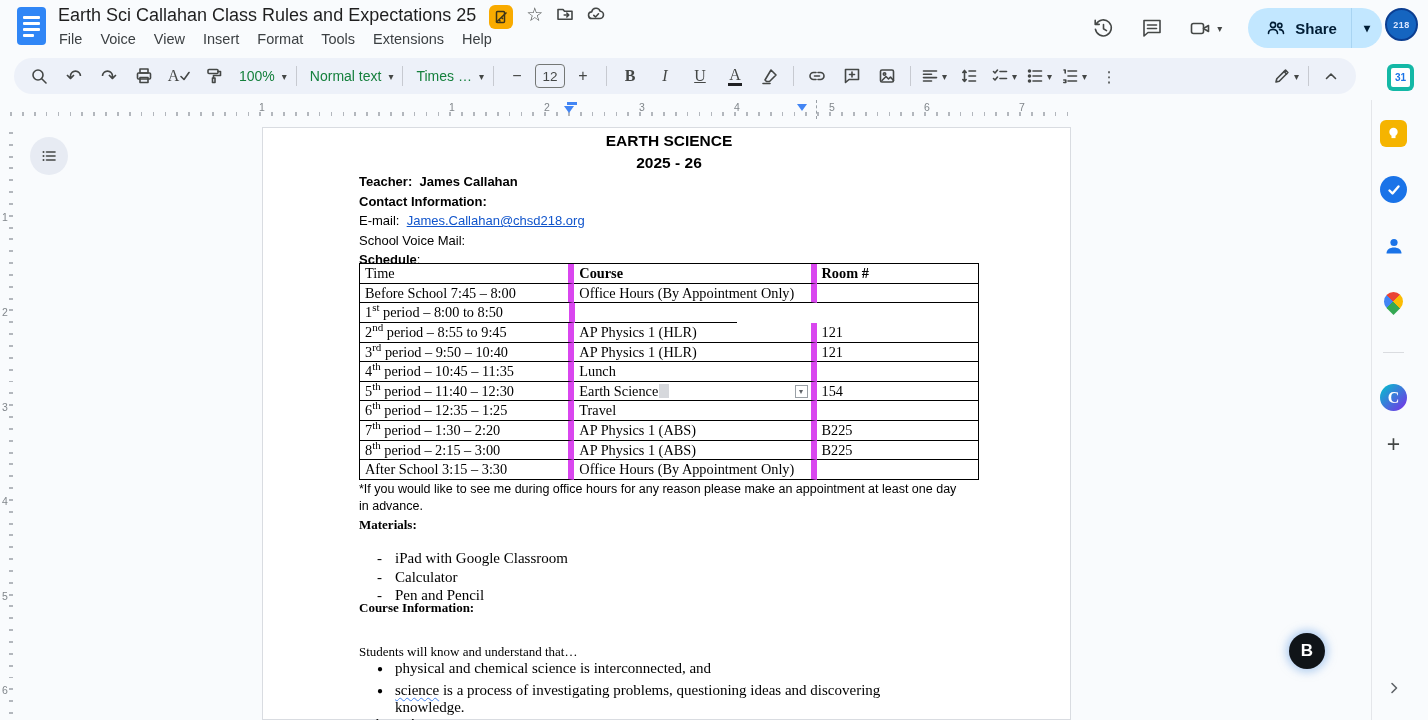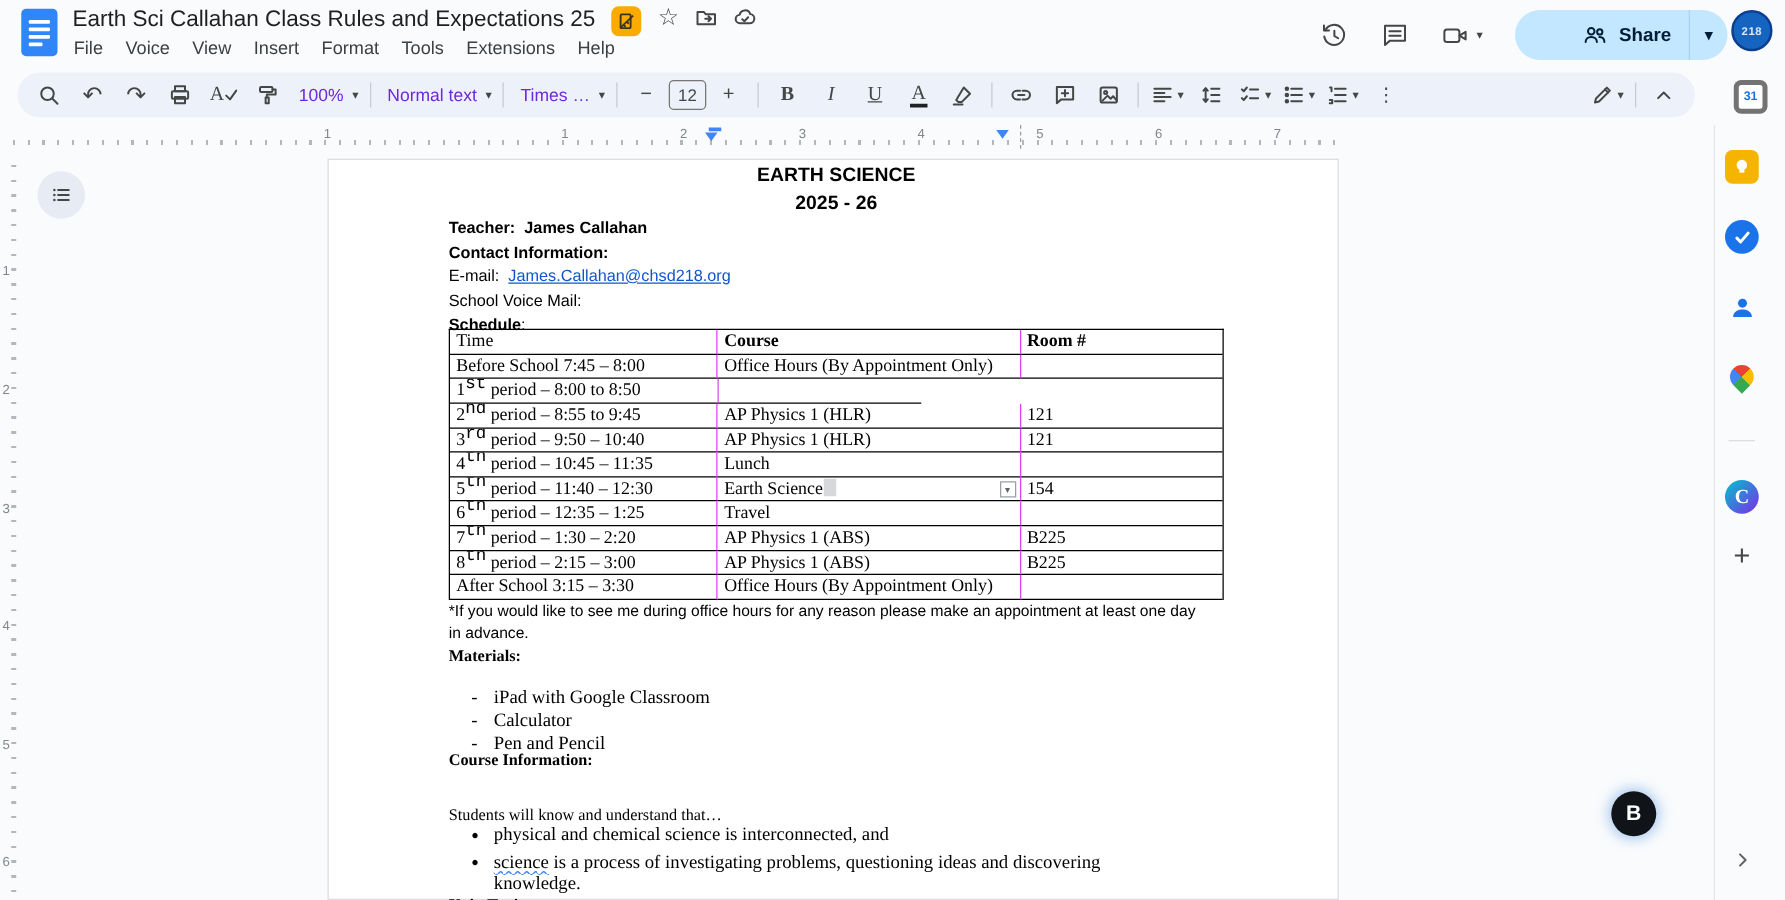--- a/index.html
+++ b/index.html
@@ -12,29 +12,29 @@
   #docs-logo i{position:absolute;left:6px;height:2.5px;background:#fff;border-radius:1px;}
   #title-row{left:58px;top:5px;height:26px;display:flex;gap:13px;}
   #doc-title{font-size:18px;color:#1f1f1f;white-space:nowrap;}
   .tbadge{width:24px;height:24px;background:#f9ab00;border-radius:6px;display:flex;align-items:center;justify-content:center;}
   .tbadge svg{width:15px;height:15px;stroke:#3c3418;stroke-width:1.5;fill:none;}
   .glyph-btn{font-size:19px;color:#444746;line-height:1;}
   #menus{left:50px;top:28px;display:flex;font-size:14.5px;color:#3c4043;}
   #menus .mi{padding:3px 9px;border-radius:10px;cursor:default;}
   #top-right{right:46px;top:8px;display:flex;align-items:center;gap:26px;}
   #share-pill{display:flex;align-items:center;height:40px;background:#c2e7ff;border-radius:20px;color:#001d35;font-size:15px;font-weight:600;}
-  #share-pill .main{display:flex;align-items:center;gap:9px;padding:0 14px 0 18px;margin-left:36px;}
+  #share-pill .main{display:flex;align-items:center;gap:9px;padding:0 14px 0 18px;}
   #share-pill .sep{width:1px;height:40px;background:#a8d4f2;}
   #share-pill .arr{padding:0 12px;font-size:12px;color:#001d35;}
   #avatar{position:absolute;right:10px;top:8px;width:33px;height:33px;border-radius:50%;background:#1565c0;border:2px solid #0b3e91;box-sizing:border-box;display:flex;align-items:center;justify-content:center;color:#dbe7ff;font-size:9px;font-weight:700;letter-spacing:.5px;}
   
   #toolbar{left:14px;top:58px;width:1342px;height:36px;background:#edf1f9;border-radius:18px;display:flex;align-items:center;padding:0 8px;box-sizing:border-box;gap:1px;}
   .tbtn{height:28px;min-width:28px;border-radius:6px;display:flex;align-items:center;justify-content:center;gap:3px;padding:0 3px;}
   .tsep{width:1px;height:20px;background:#c7cad1;margin:0 5px;}
-  .tlabel{font-size:14px;color:#6d28d9;padding:0 4px;white-space:nowrap;}
+  .tlabel{font-size:14px;color:#15803d;padding:0 4px;white-space:nowrap;}
   .dd{font-size:10px;color:#444746;}
   .tletter{font-family:"Liberation Serif",serif;font-size:16px;color:#444746;line-height:1;}
   #font-size-box{width:28px;height:22px;border:1px solid #747775;border-radius:4px;display:flex;align-items:center;justify-content:center;font-size:13.5px;color:#444746;background:transparent;}
   #tb-right{margin-left:auto;display:flex;align-items:center;}
   #gcal-badge{right:14px;top:64px;}
   
   #hruler-ticks{left:0;top:112px;width:1072px;height:4px;background:repeating-linear-gradient(90deg,transparent 0 10.2px,#b3b7bd 10.2px 11.87px);}
   .rnum{position:absolute;top:101px;font-size:10.5px;color:#80868b;transform:translateX(-50%);}
   .vnum{position:absolute;left:2px;font-size:10.5px;color:#80868b;}
   #vruler-ticks{left:9px;top:122px;width:4px;height:598px;background:repeating-linear-gradient(180deg,transparent 0 9.9px,#b3b7bd 9.9px 11.84px);}
@@ -45,23 +45,23 @@
   #outline-btn{left:30px;top:137px;width:38px;height:38px;border-radius:50%;background:#e7ebf3;display:flex;align-items:center;justify-content:center;}
   
   #page{left:262px;top:127px;width:809px;height:593px;background:#fff;border:1px solid #d9dce1;box-sizing:border-box;}
   .docline{position:absolute;left:96px;width:620px;font-size:13px;line-height:19px;color:#000;white-space:pre;}
   .b{font-weight:700;}
   .center{text-align:center;}
   a.doclink{color:#1155cc;text-decoration:underline;}
   
   #sched{position:absolute;left:96px;top:135px;width:620px;border:1px solid #000;border-bottom:none;box-sizing:border-box;font-family:"Liberation Serif",serif;font-size:14.3px;color:#000;}
   .srow{display:flex;height:19.64px;box-sizing:border-box;}
-  .scell{border-right:1px solid #d946ef;border-bottom:1px solid #000;box-sizing:border-box;padding:0 0 0 5px;line-height:19.5px;white-space:nowrap;overflow:hidden;position:relative;}
+  .scell{border-right:6px solid #d946ef;border-bottom:1px solid #000;box-sizing:border-box;padding:0 0 0 5px;line-height:19.5px;white-space:nowrap;overflow:hidden;position:relative;}
   .c1{width:215px;}.c2{width:243px;}.c3{width:162px;border-right:none;}
-  .scell sup{font-size:14px;line-height:0;vertical-align:6px;font-family:Liberation Mono, monospace;}
+  .scell sup{font-size:11px;line-height:0;vertical-align:6px;}
   .chip{display:inline-block;width:10px;height:14px;background:#d6d8dc;vertical-align:-2px;margin-left:1px;}
   .cell-dd{position:absolute;right:3px;top:3px;width:13px;height:13px;background:#fff;border:1px solid #9aa0a6;box-sizing:border-box;display:flex;align-items:center;justify-content:center;font-size:8px;color:#5f6368;font-family:"Liberation Sans",sans-serif;}
   
   #footnote{position:absolute;left:96px;top:353px;width:606px;font-size:12.5px;line-height:17px;color:#000;}
   .serif{font-family:"Liberation Serif",serif;}
   .ditem{position:relative;padding-left:36px;font-family:"Liberation Serif",serif;font-size:15px;line-height:18.6px;color:#000;}
   .ditem .mark{position:absolute;left:18px;}
   .squiggle{text-decoration:underline;text-decoration-style:wavy;text-decoration-color:#4285f4;text-decoration-thickness:1px;text-underline-offset:2px;}
   
   #side-divider{left:1371px;top:100px;width:1px;height:620px;background:#e4e6ea;}
@@ -417,21 +417,21 @@
   <div class="docline b serif" style="top:470px">Course Information:</div>
   <div class="docline serif" style="top:514px">Students will know and understand that…</div>
   <div class="abs" style="left:96px;top:532px;width:620px" id="bullet-list">
       <div class="ditem" style="width: 540px; line-height: 17px; margin-bottom: 5px;"><span class="mark" style="font-size: 10px;">●</span><span>physical and chemical science is interconnected, and</span></div>
       <div class="ditem" style="width: 540px; line-height: 17px; margin-bottom: 5px;"><span class="mark" style="font-size: 10px;">●</span><span class="squiggle">science</span><span> is a process of investigating problems, questioning ideas and discovering knowledge.</span></div>
     </div>
   <div class="docline b serif" style="top:586px">Unit. Topics</div>
 </div>
 
 <div class="abs" id="side-divider"></div>
-<div class="abs" id="gcal-badge" style="width:27px;height:27px;background:#737373;border-radius:6px;display:flex;align-items:center;justify-content:center;">
+<div class="abs" id="gcal-badge" style="width:27px;height:27px;background:#14b8a6;border-radius:6px;display:flex;align-items:center;justify-content:center;">
   <span style="background:#fff;width:19px;height:19px;border-radius:2px;display:flex;align-items:center;justify-content:center;font-size:10px;font-weight:700;color:#1a73e8;">31</span>
 </div>
 <div class="side-ic" id="keep-ic" style="top:120px">
     <svg style="width:15px;height:15px" viewBox="0 0 15 15">
       <circle cx="7.5" cy="6" r="4.2" fill="#fff"></circle>
       <rect x="5.5" y="9.5" width="4" height="2.6" fill="#fff"></rect>
     </svg>
   </div>
 <div class="side-ic" id="tasks-ic" style="top:176px">
     <svg style="width:16px;height:16px;stroke:#fff;stroke-width:2.4;fill:none;stroke-linecap:round;stroke-linejoin:round" viewBox="0 0 16 16">

